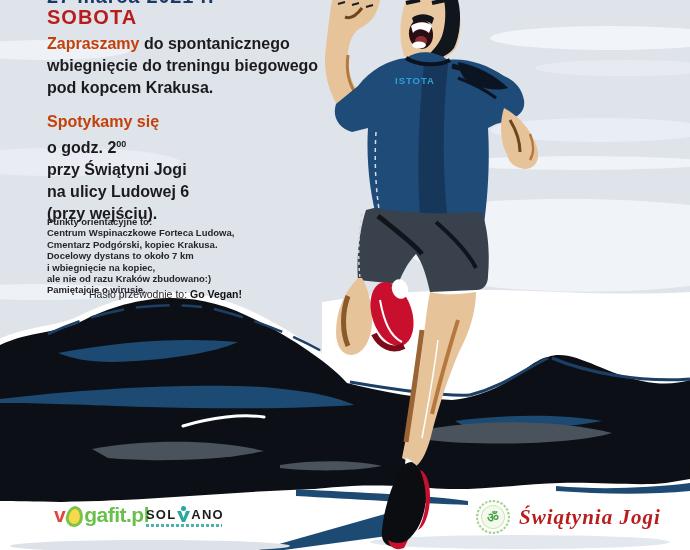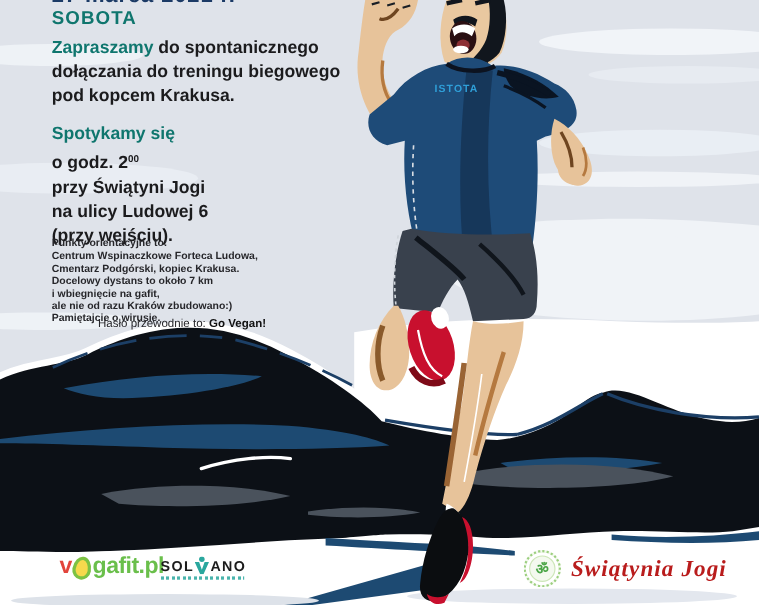--- a/index.html
+++ b/index.html
@@ -6,24 +6,24 @@
   .poster{
     position:relative;width:690px;height:550px;overflow:hidden;
     background:#dfe3ea;font-family:"Liberation Sans",sans-serif;
   }
   .layer{position:absolute;left:0;top:0;}
   svg{display:block;}
   
   .textblock{position:absolute;left:47px;top:0;width:305px;z-index:6;color:#1b1b1d;}
   .date-line{position:absolute;left:0;top:-15px;font-weight:bold;font-size:20px;line-height:22px;
     color:#1b3a66;letter-spacing:.8px;white-space:nowrap;}
-  .day-label{position:absolute;left:0;top:5px;font-weight:bold;font-size:17px;line-height:24px;
-    color:#0f766e;letter-spacing:1px;}
+  .day-label{position:absolute;left:0;top:5px;font-weight:bold;font-size:20px;line-height:24px;
+    color:#b91c1c;letter-spacing:1px;}
   .intro{position:absolute;left:0;top:33px;font-weight:bold;font-size:16px;line-height:22px;white-space:nowrap;}
-  .red{color:#0f766e;}
+  .red{color:#c2410c;}
   .meeting{position:absolute;left:0;top:111px;font-weight:bold;font-size:16px;line-height:22px;white-space:nowrap;}
   .meeting sup{font-size:9px;vertical-align:6px;}
   .details{position:absolute;left:0;top:216px;font-weight:bold;font-size:9.5px;line-height:11.4px;white-space:nowrap;color:#26262a;}
   .motto{position:absolute;left:0;top:288px;font-size:10.5px;line-height:13px;white-space:nowrap;color:#26262a;padding-left:42px;}
   .motto b{font-weight:bold;color:#111;}
   
   .sponsor{position:absolute;z-index:7;display:flex;align-items:center;}
   .vegafit{left:54px;top:503px;font-weight:bold;font-size:21px;color:#6abf4b;letter-spacing:-.5px;}
   .vegafit .v{color:#e2443b;}
   .avocado{display:inline-block;width:11px;height:15px;margin:2px 1px 0 1px;
@@ -165,36 +165,36 @@
       <path d="M102,470 C110,488 110,512 100,530 C106,528 112,514 112,496 C112,482 108,472 102,470 Z" fill="#c8102e"></path>
       <path d="M70,540 C76,544 84,544 90,540 L86,548 C78,551 72,548 70,540 Z" fill="#c8102e"></path>
     </g>
   </svg>
 
   <div class="textblock">
     <div class="date-line">27 marca 2021 r.</div>
     <div class="day-label">SOBOTA</div>
     <div class="intro">
       <div><span class="red">Zapraszamy</span><span> do spontanicznego</span></div>
-      <div>dołączania do treningu biegowego</div>
+      <div>wbiegnięcie do treningu biegowego</div>
       <div>pod kopcem Krakusa.</div>
     </div>
     <div class="meeting">
       <div class="red">Spotykamy się</div>
       <div><span>o godz. 2</span><sup>00</sup></div>
       <div>przy Świątyni Jogi</div>
       <div>na ulicy Ludowej 6</div>
       <div>(przy wejściu).</div>
     </div>
     <div class="details">
       <div>Punkty orientacyjne to:</div>
       <div>Centrum Wspinaczkowe Forteca Ludowa,</div>
       <div>Cmentarz Podgórski, kopiec Krakusa.</div>
       <div>Docelowy dystans to około 7 km</div>
-      <div>i wbiegnięcie na gafit,</div>
+      <div>i wbiegnięcie na kopiec,</div>
       <div>ale nie od razu Kraków zbudowano:)</div>
       <div>Pamiętajcie o wirusie.</div>
     </div>
     <div class="motto"><span>Hasło przewodnie to: </span><b>Go Vegan!</b></div>
   </div>
 
   <div class="sponsor vegafit">
     <span class="v">v</span>
       <span class="avocado"></span>
       <span>gafit.pl</span>

